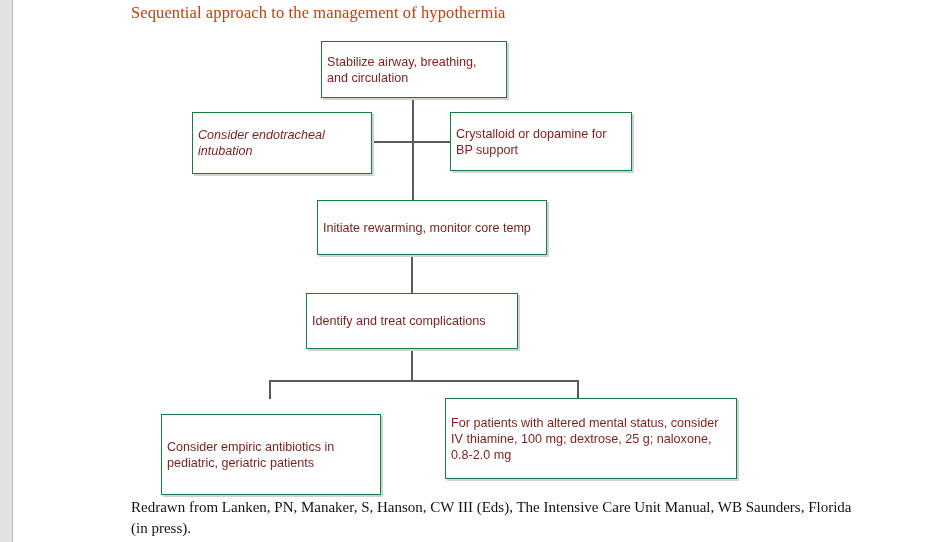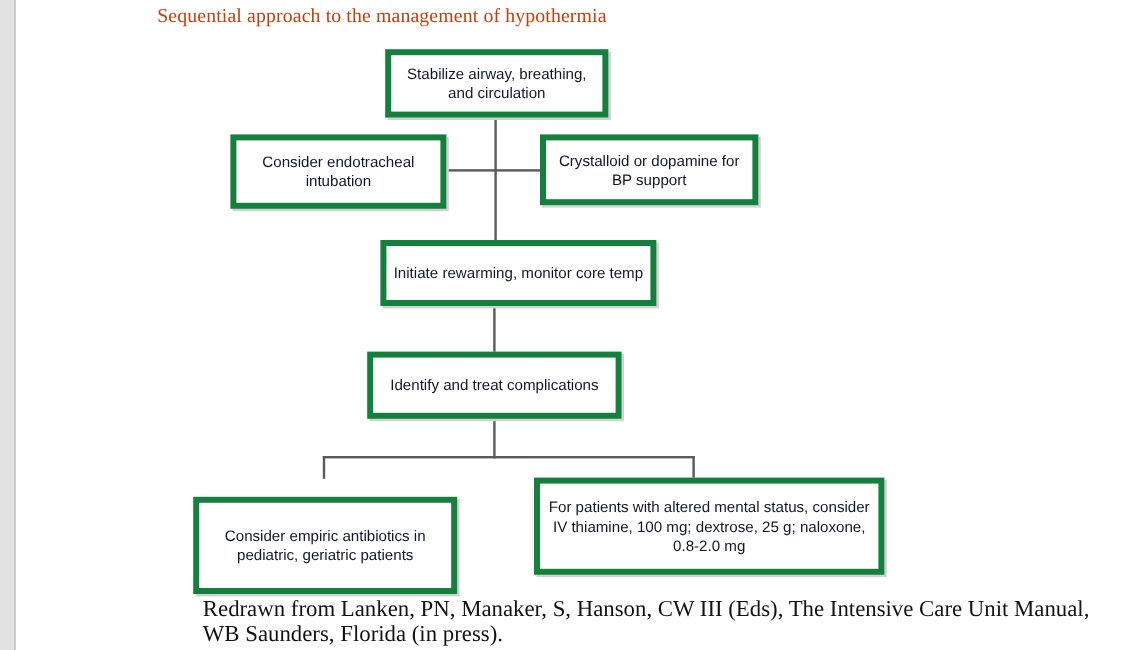--- a/index.html
+++ b/index.html
@@ -38,40 +38,38 @@
     color: #c2410c;
     white-space: nowrap;
     letter-spacing: 0.1px;
   }
   .caption {
     position: absolute;
     left: 131px;
     top: 497px;
     width: 740px;
     font-family: "Liberation Serif", serif;
-    font-size: 19px;
+    font-size: 15px;
     line-height: 21px;
     color: #121212;
-    margin-left: 38px;
   }
   
   .box {
     position: absolute;
     box-sizing: border-box;
     background: #ffffff;
-    border: 5px solid #15803d;
+    border: 1px solid #15803d;
     box-shadow: 2px 2px 0 0 #d2d2d2;
     display: flex;
     align-items: center;
     justify-content: center;
-    text-align: center;
     font-family: "Liberation Sans", sans-serif;
     font-size: 12.6px;
     line-height: 16px;
-    color: #0f172a;
+    color: #7f1d1d;
     padding: 0 5px;
   }
   .box .txt { display: block; width: 100%; }
 
   
   .vline {
     position: absolute;
     width: 2px;
     background: #5b5b5b;
   }
@@ -101,21 +99,21 @@
   <div class="hline" style="left:269px; top:380px; width:310px;"></div>
 
   <div class="vline" style="left:269px; top:380px; height:19px;"></div>
 
   <div class="vline" style="left:577px; top:380px; height:19px;"></div>
 
   <div class="box" style="left:321px; top:41px; width:186px; height:57px;">
     <span class="txt">Stabilize airway, breathing, and circulation</span>
   </div>
 
-  <div class="box" style="left:192px; top:112px; width:180px; height:62px;">
+  <div class="box" style="left:192px; top:112px; width:180px; height:62px;font-style:italic;">
     <span class="txt">Consider endotracheal intubation</span>
   </div>
 
   <div class="box" style="left:450px; top:112px; width:182px; height:59px;">
     <span class="txt">Crystalloid or dopamine for BP support</span>
   </div>
 
   <div class="box" style="left:317px; top:200px; width:230px; height:55px;">
     <span class="txt">Initiate rewarming, monitor core temp</span>
   </div>

